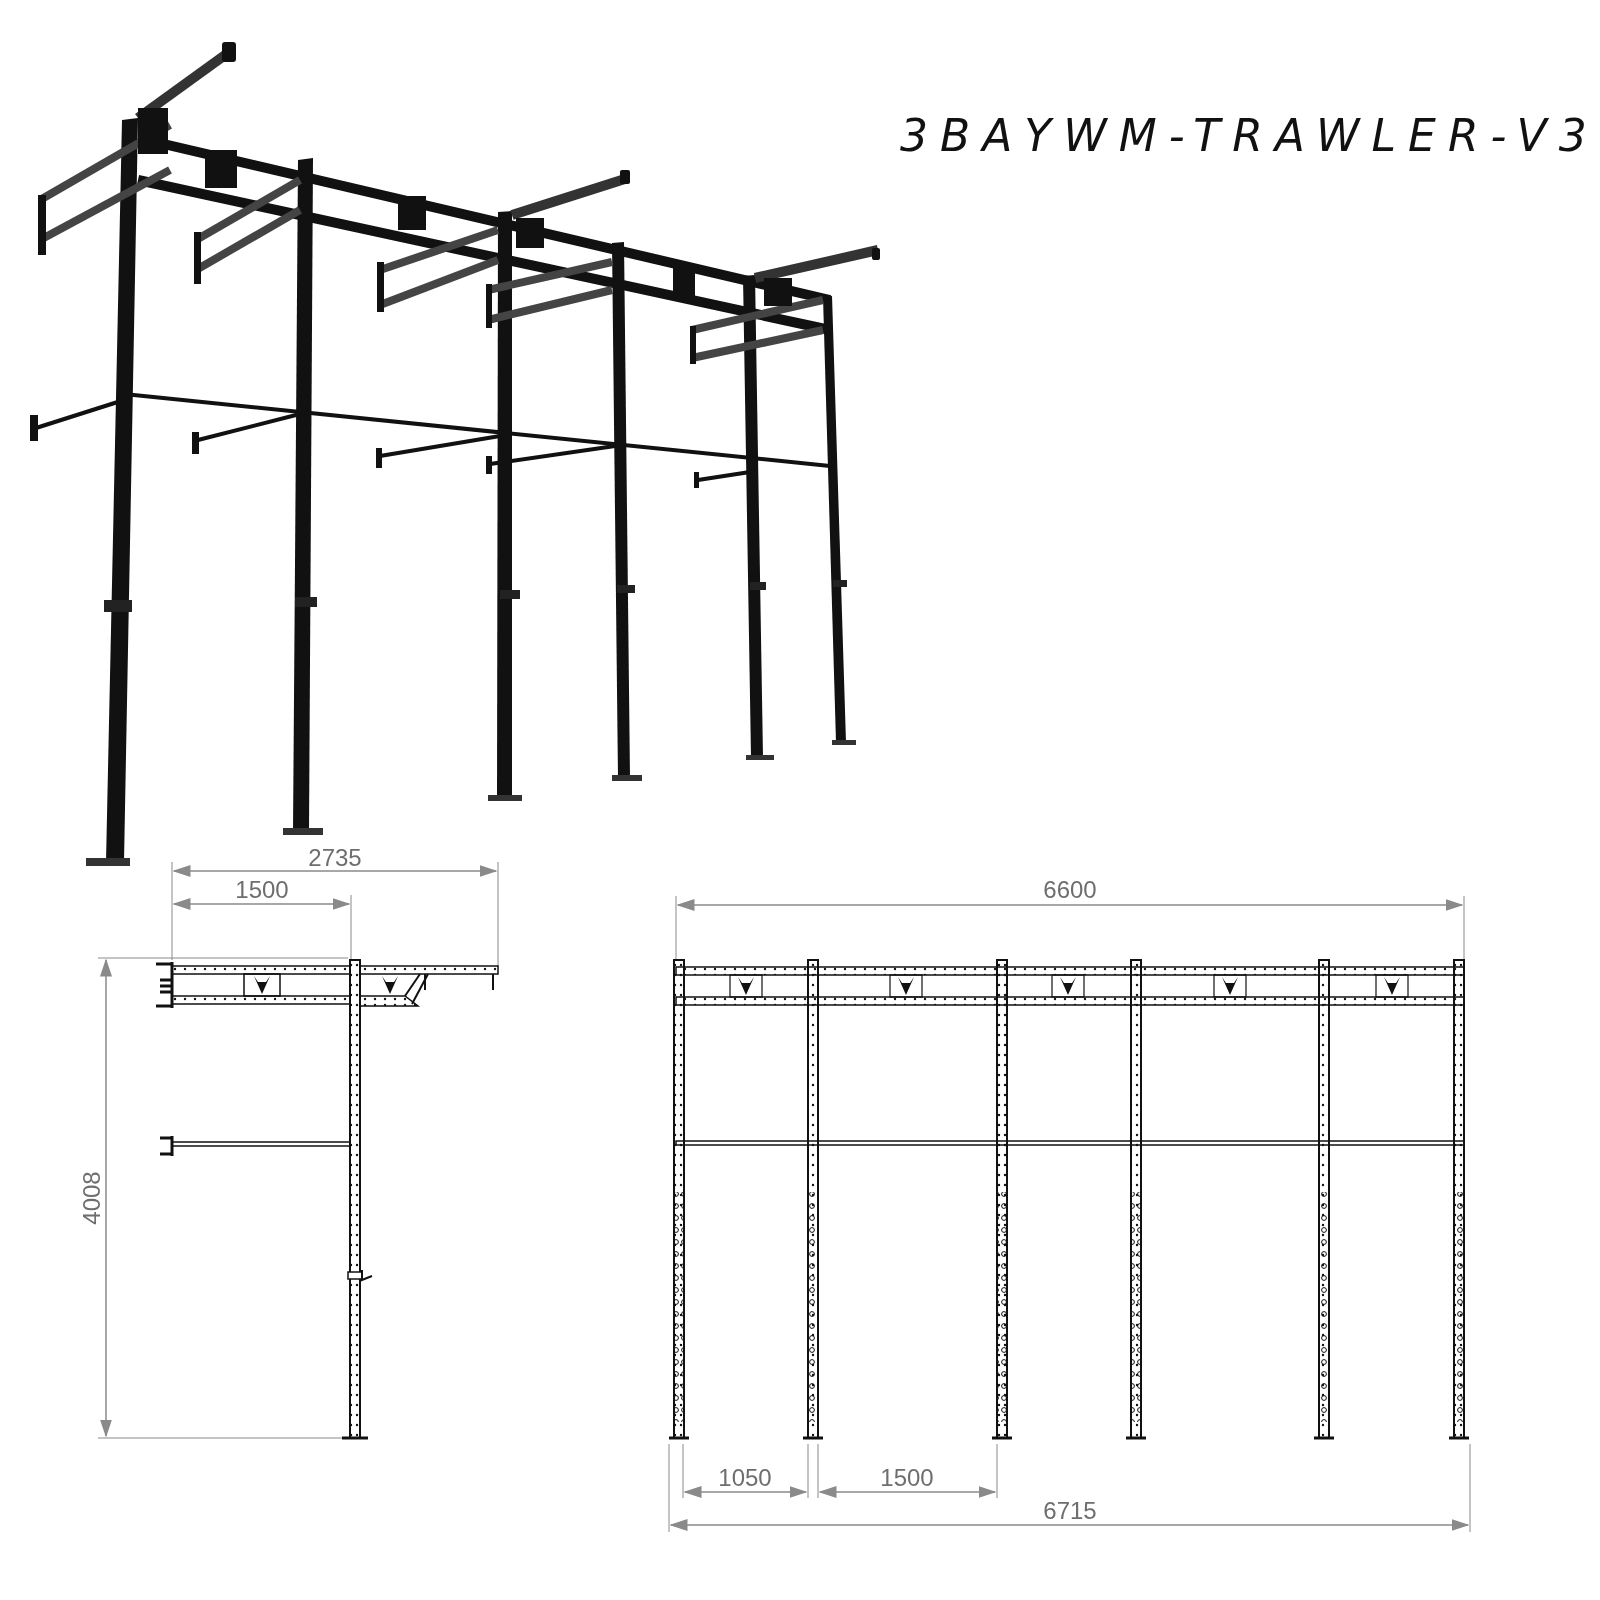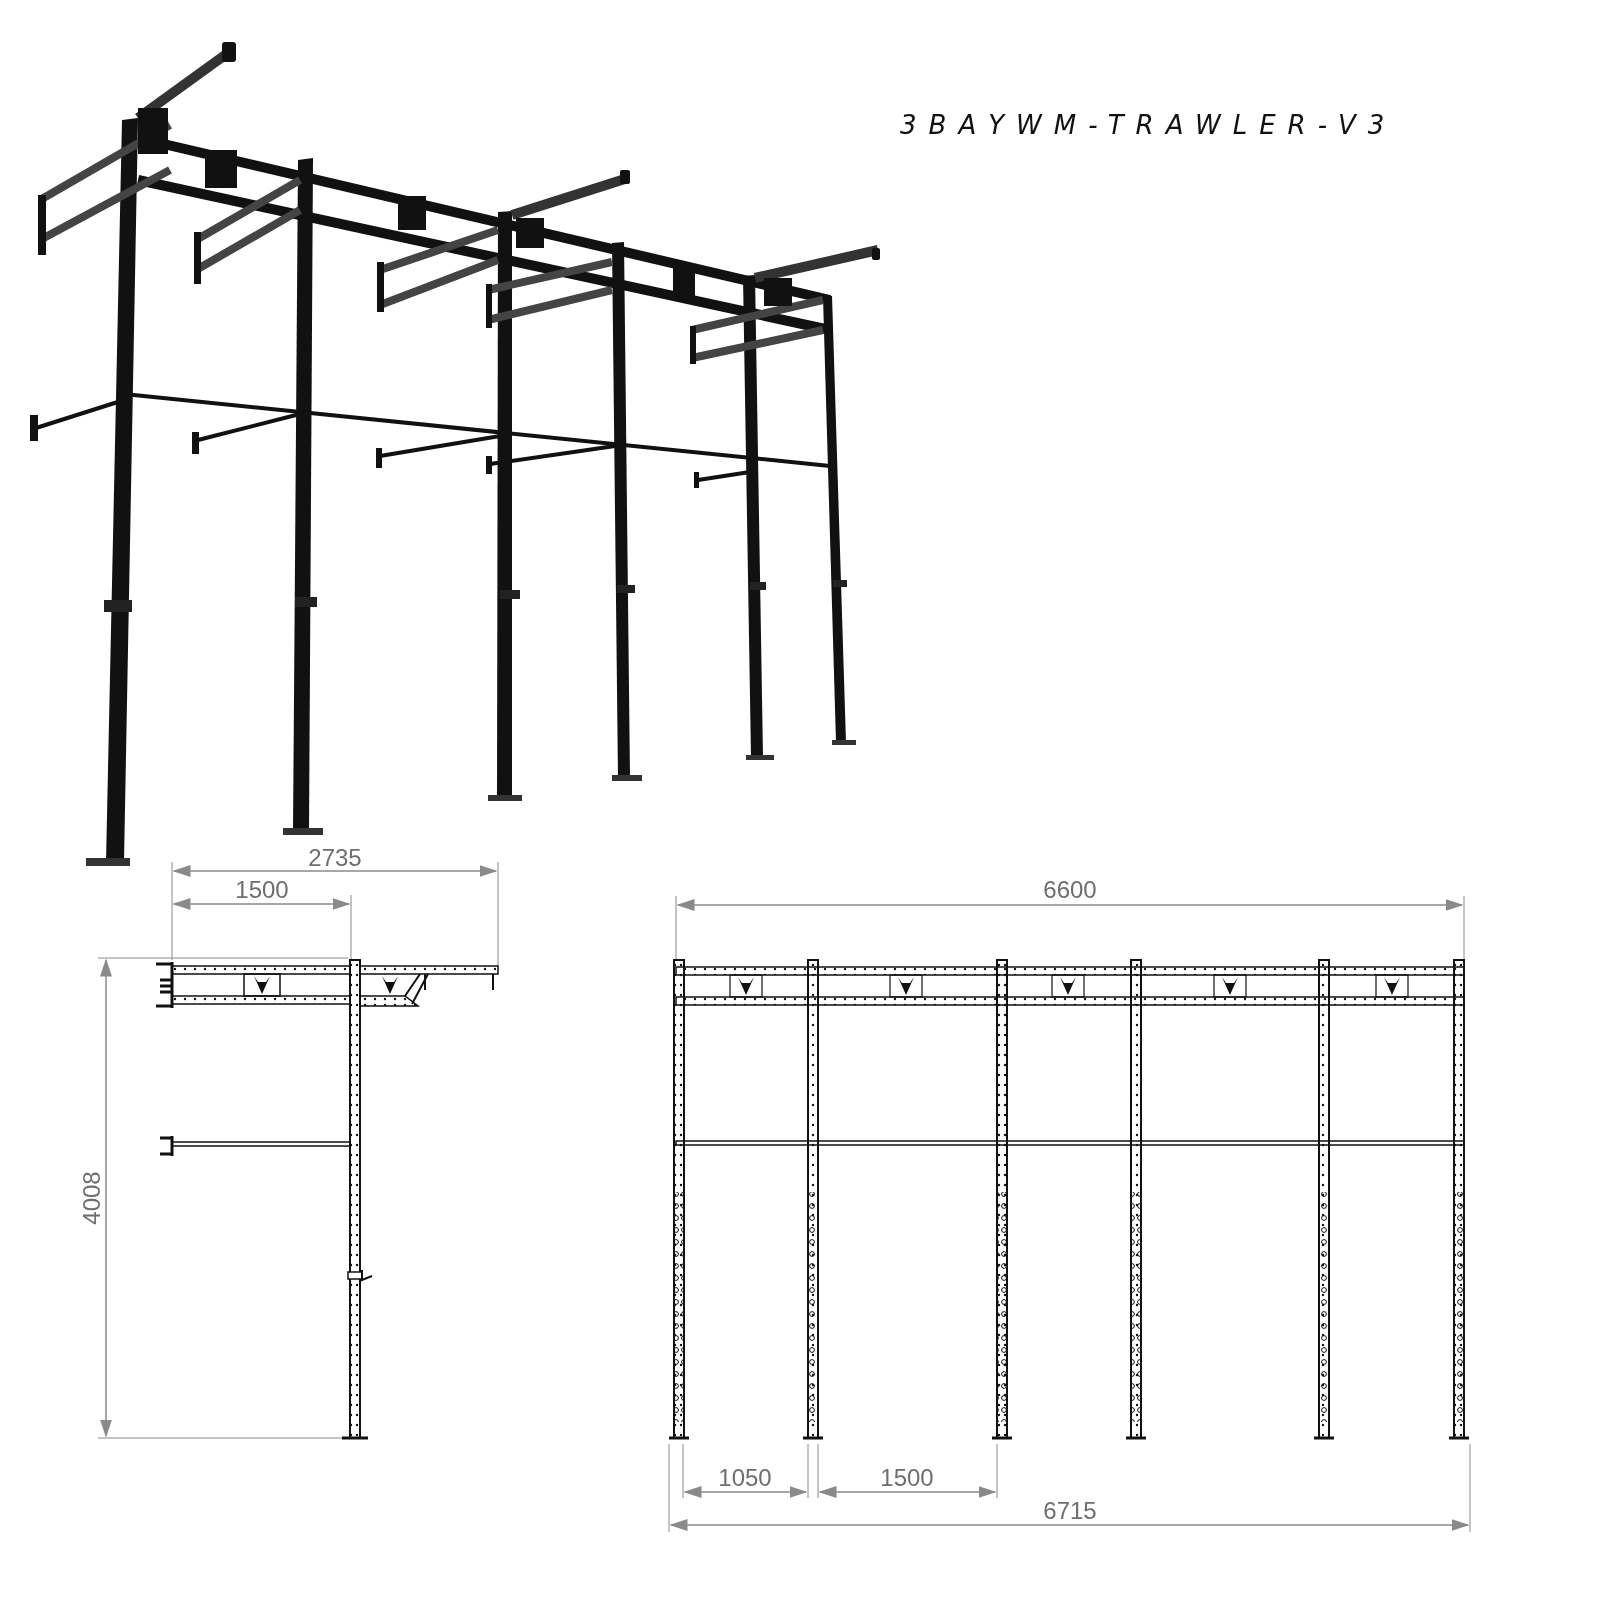--- a/index.html
+++ b/index.html
@@ -1,20 +1,20 @@
 <!DOCTYPE html>
 <html><head>
 <meta charset="utf-8">
 <style>
   html, body { margin: 0; padding: 0; background: #ffffff; }
   body { width: 1600px; height: 1600px; position: relative; overflow: hidden;
          font-family: "DejaVu Sans", sans-serif; }
   .title {
     position: absolute; left: 900px; top: 110px;
-    font-family: "DejaVu Sans", sans-serif; font-size: 26px; font-style: italic;
+    font-family: "DejaVu Sans", sans-serif; font-size: 44px; font-style: italic;
     font-weight: 300; letter-spacing: 12px; color: #111111;
   }
   svg.canvas { position: absolute; left: 0; top: 0; }
   .dim-text { font-family: "Liberation Sans", sans-serif; font-size: 24px; fill: #6e6e6e; font-weight: 300; }
 </style>
 </head>
 <body>
 
 <div class="title">3BAYWM-TRAWLER-V3</div>
 

